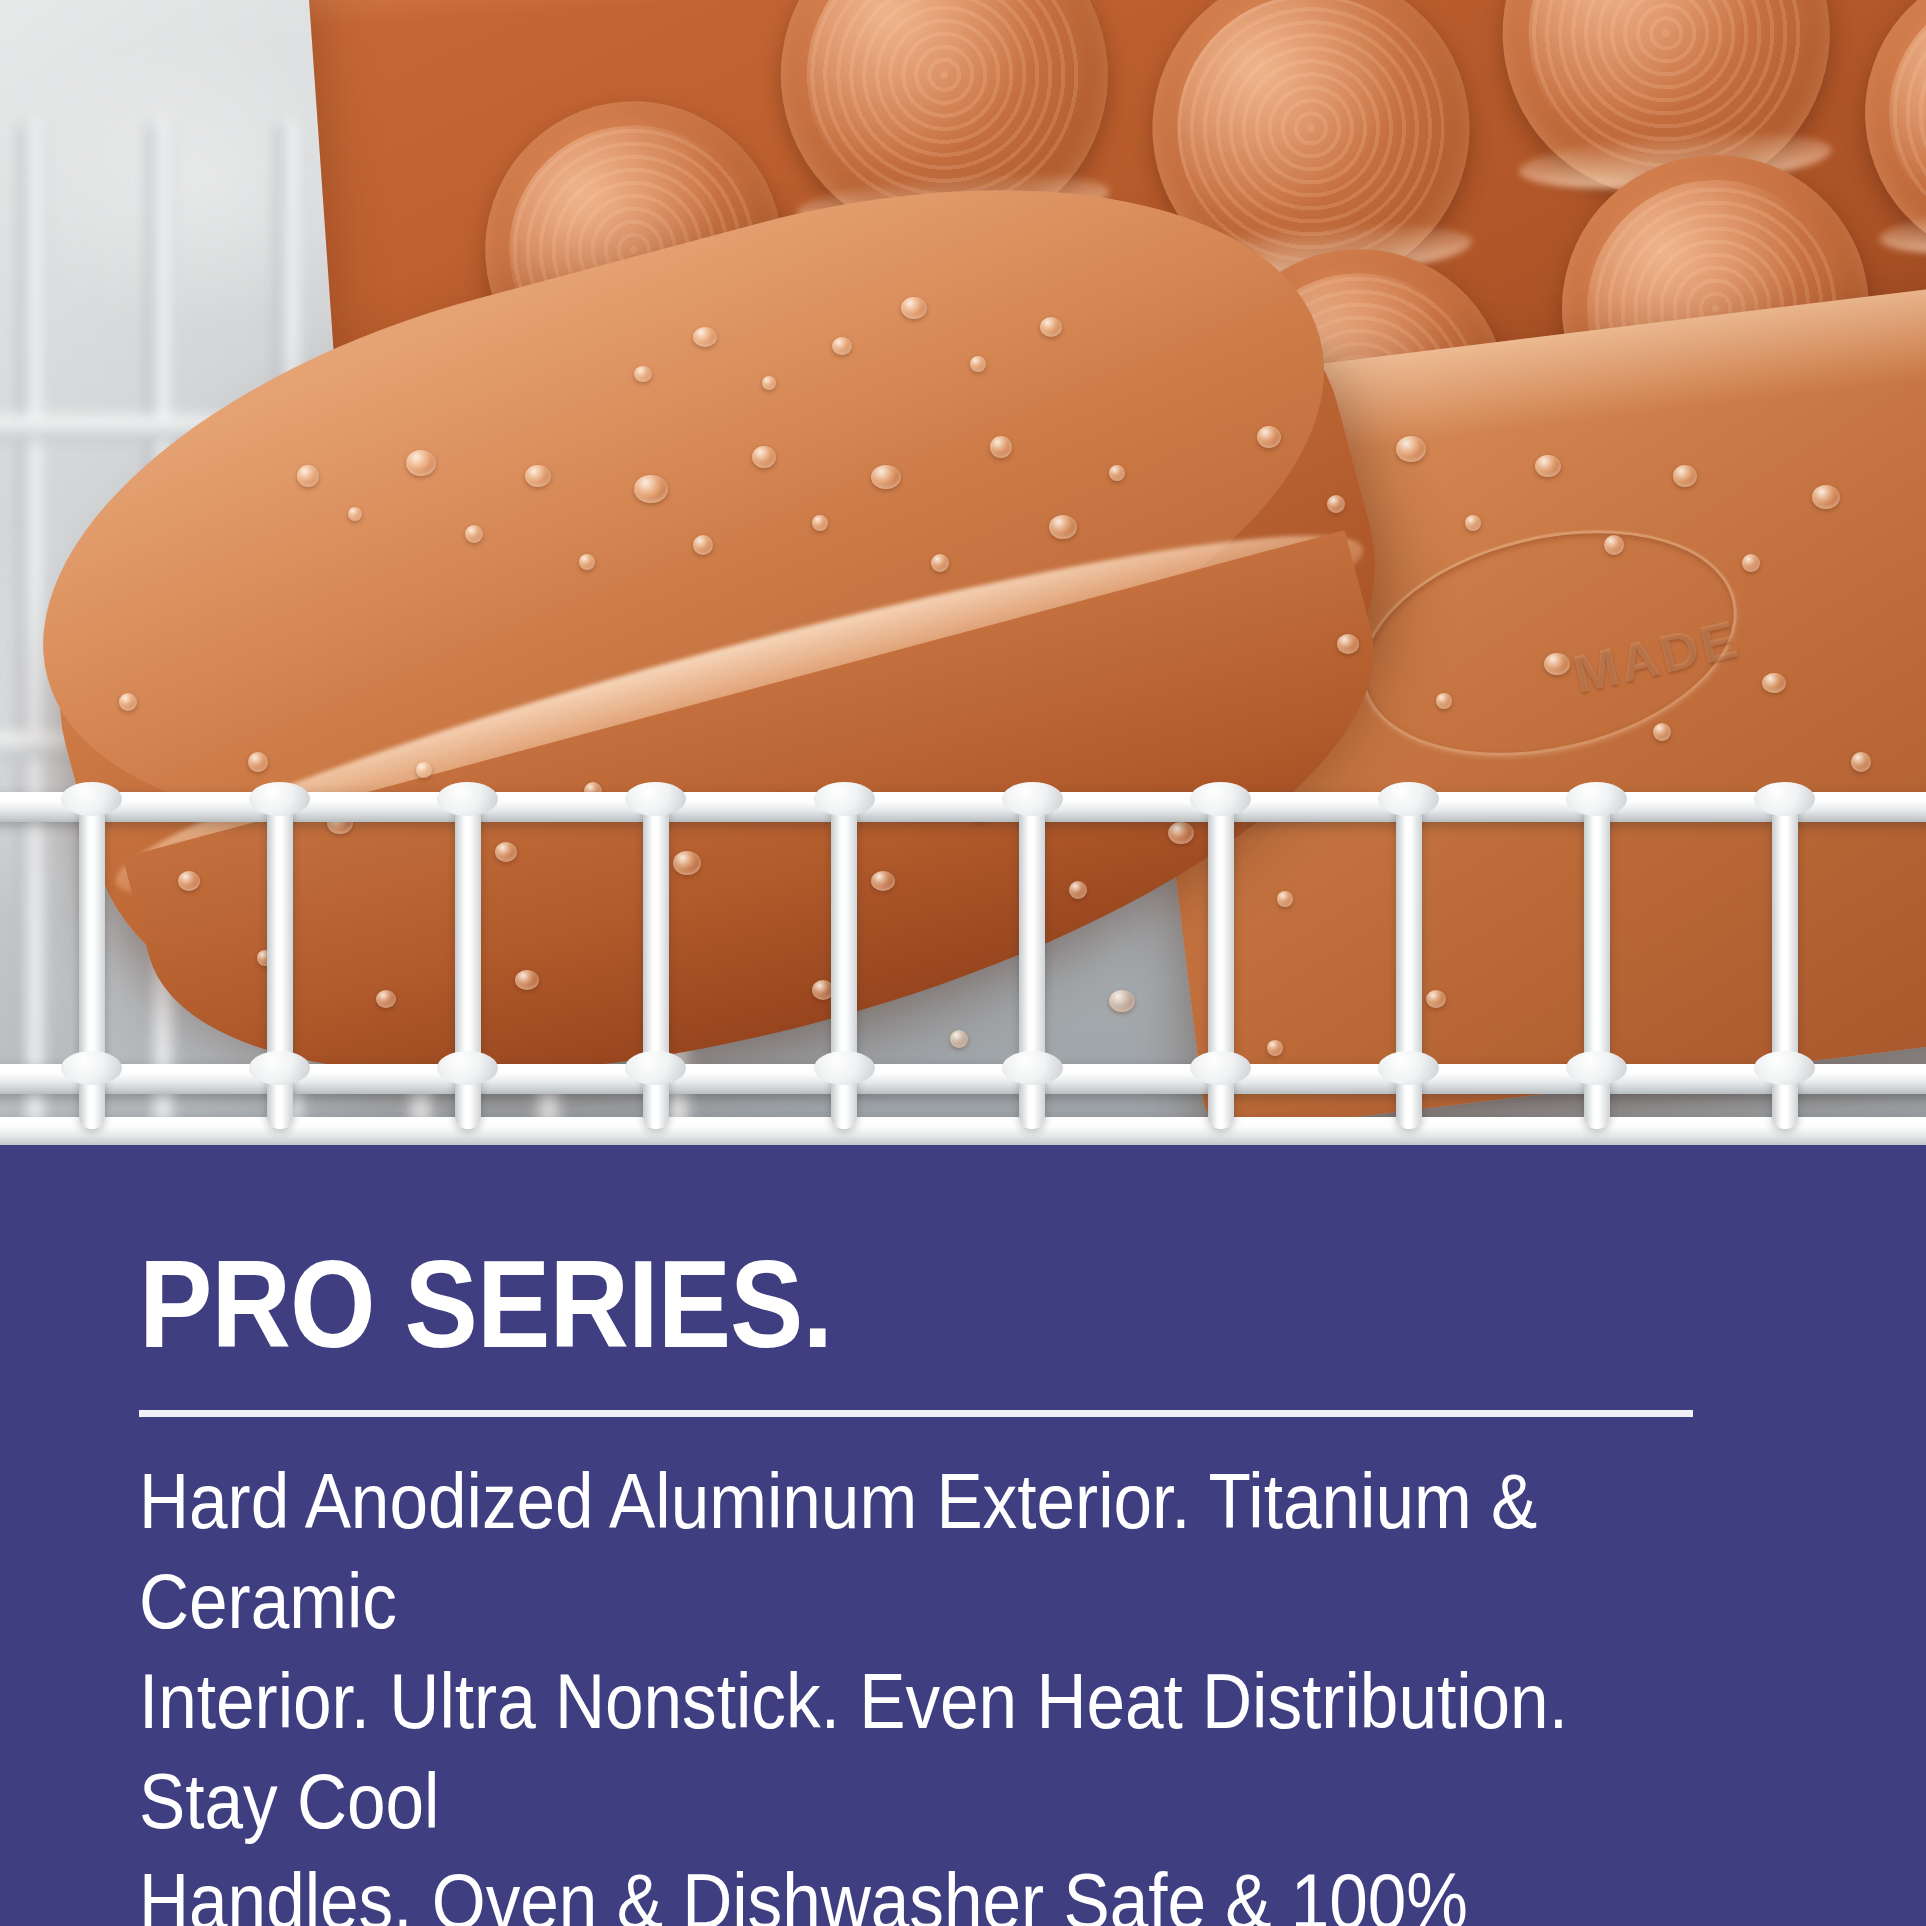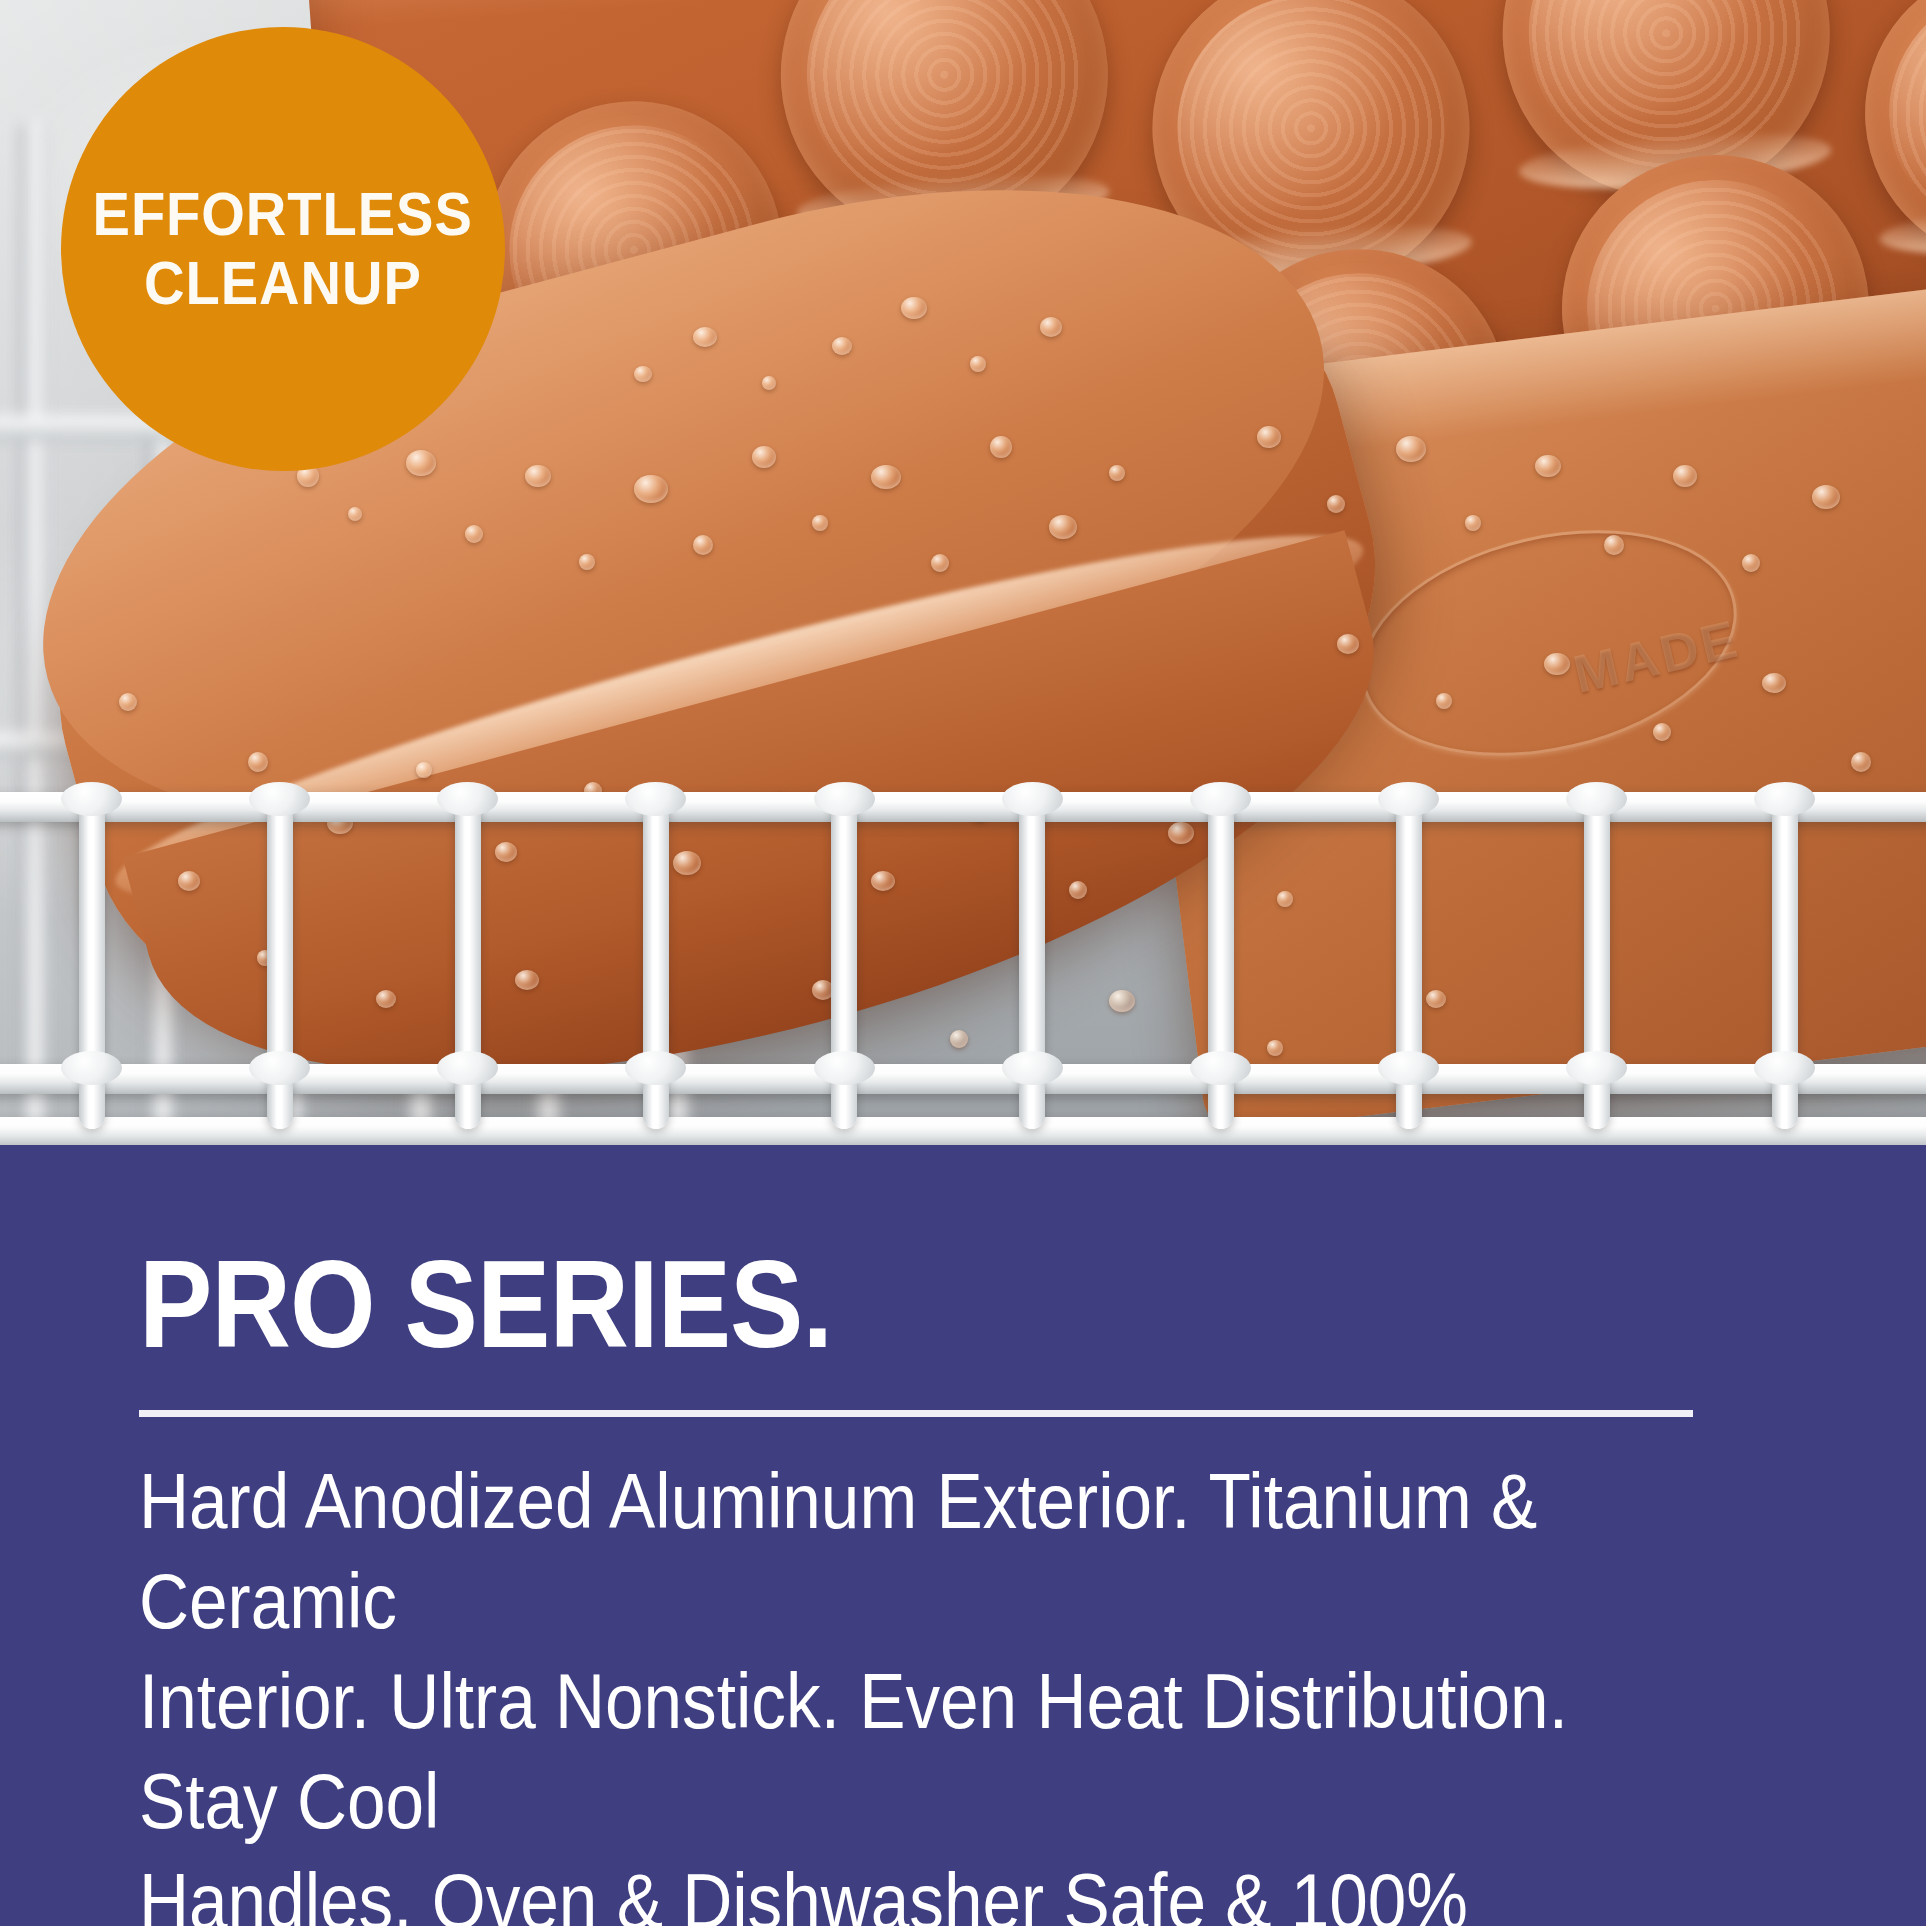--- a/index.html
+++ b/index.html
@@ -488,24 +488,20 @@
       <div class="knob" style="left:467px;  top:1051px;"></div>
       <div class="knob" style="left:655px;  top:1051px;"></div>
       <div class="knob" style="left:844px;  top:1051px;"></div>
       <div class="knob" style="left:1032px; top:1051px;"></div>
       <div class="knob" style="left:1220px; top:1051px;"></div>
       <div class="knob" style="left:1408px; top:1051px;"></div>
       <div class="knob" style="left:1596px; top:1051px;"></div>
       <div class="knob" style="left:1784px; top:1051px;"></div>
     </div>
 
-    <div class="badge" style="background:#df8a09;">
-      <span class="badge-line">EFFORTLESS</span>
-      <span class="badge-line">CLEANUP</span>
-    </div>
 
   </div>
 
   <div class="panel">
     <div class="panel-inner">
       <h1 class="headline">PRO SERIES.</h1>
       <div class="divider"></div>
       <p class="body-copy">Hard Anodized Aluminum Exterior.  Titanium &amp; Ceramic
 Interior.  Ultra Nonstick. Even Heat Distribution.  Stay Cool
 Handles. Oven &amp; Dishwasher Safe &amp; 100% PFOA Free.</p>

